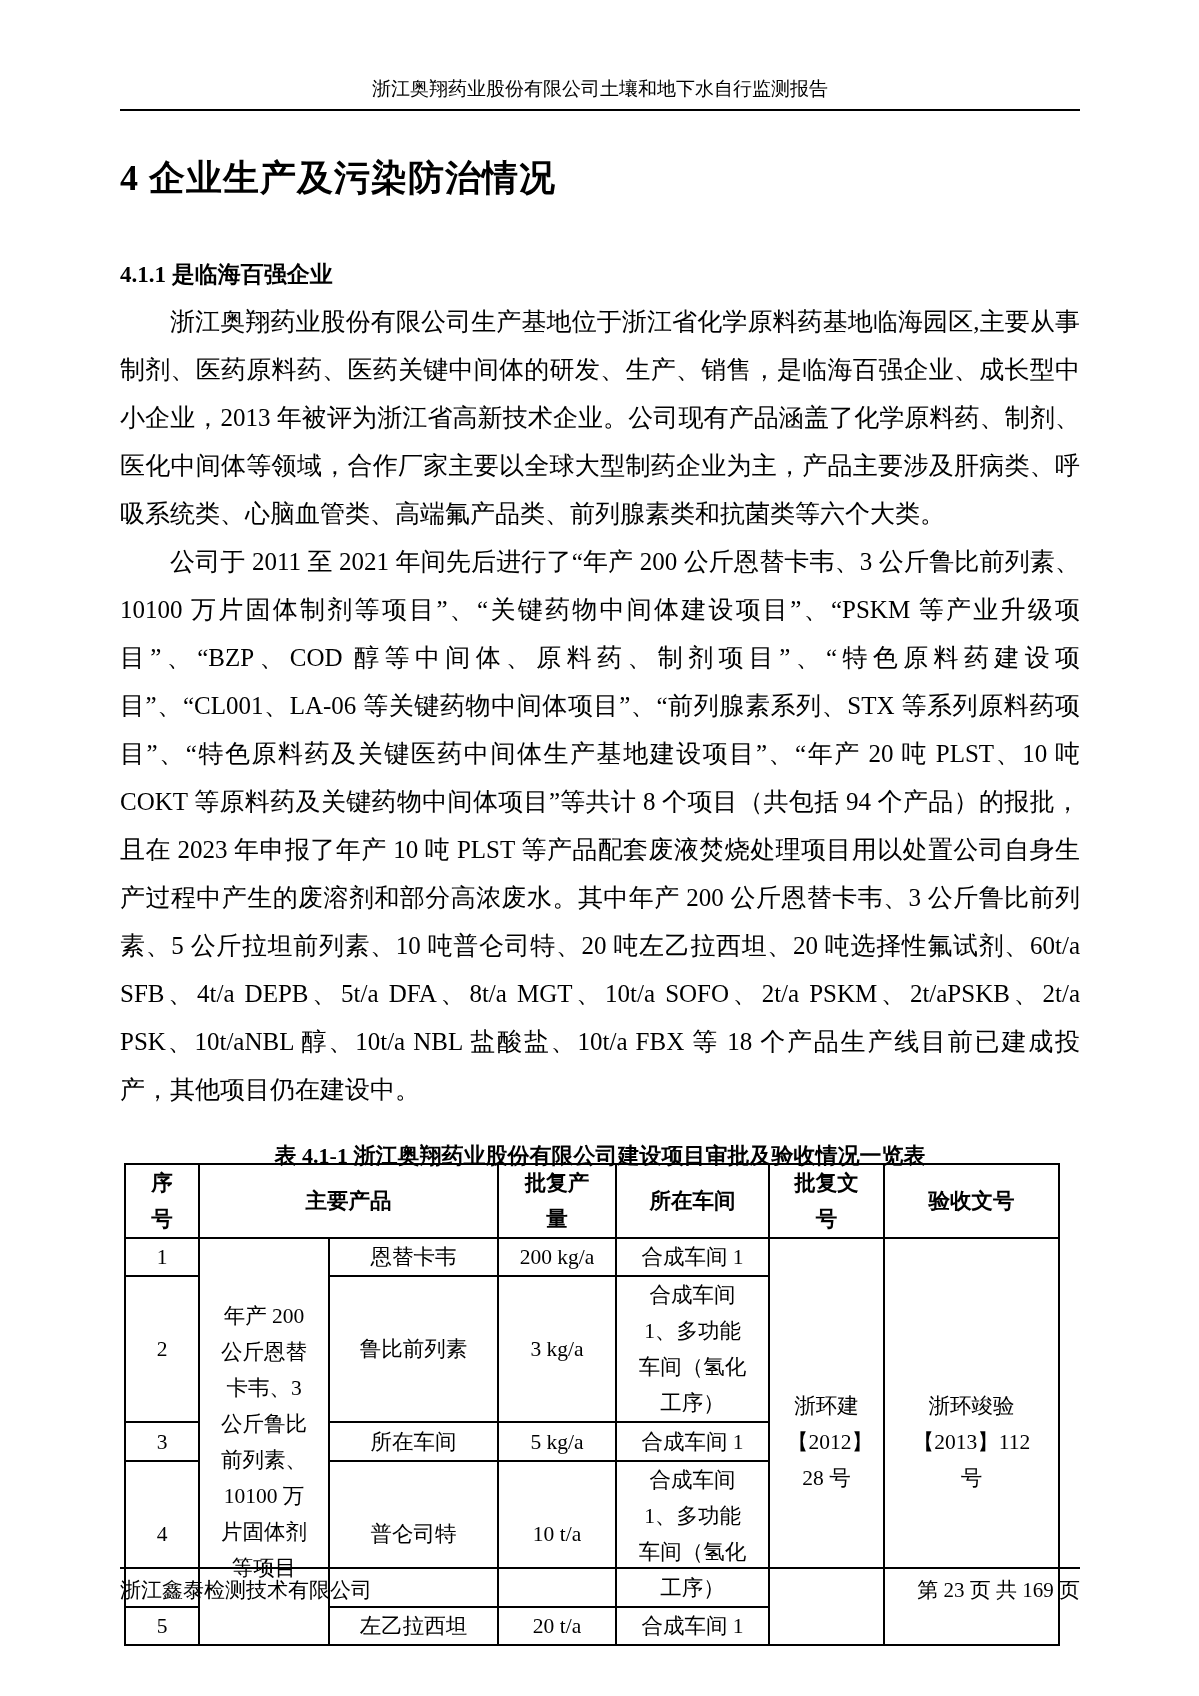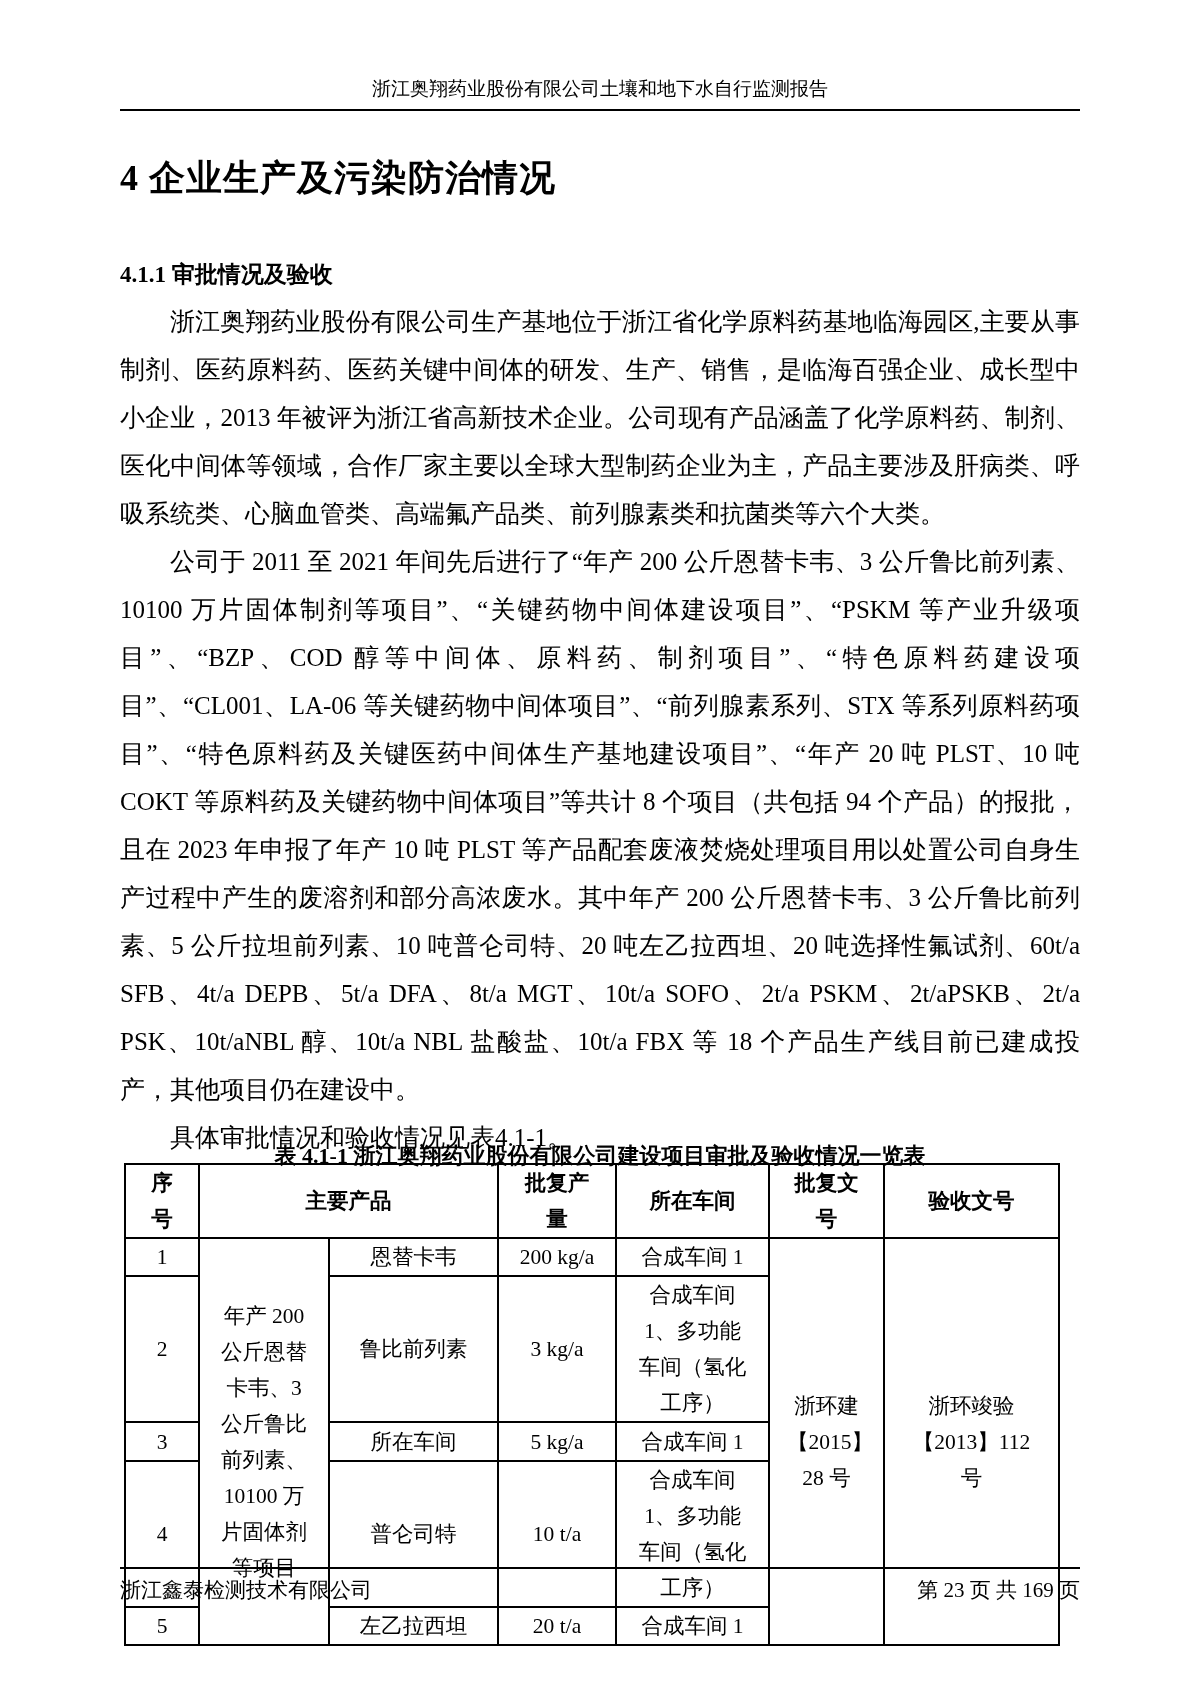--- a/index.html
+++ b/index.html
@@ -77,26 +77,25 @@
 </head>
 <body>
 
 <div class="page">
 
   <div class="doc-header">
     <span>浙江奥翔药业股份有限公司土壤和地下水自行监测报告</span>
   </div>
 
   <div class="h1">4 企业生产及污染防治情况</div>
-  <div class="h3">4.1.1 审批情况及验收</div>
+  <div class="h3">4.1.1 是临海百强企业</div>
 
   <div class="body-text">
     <p>浙江奥翔药业股份有限公司生产基地位于浙江省化学原料药基地临海园区,主要从事制剂、医药原料药、医药关键中间体的研发、生产、销售，是临海百强企业、成长型中小企业，2013 年被评为浙江省高新技术企业。公司现有产品涵盖了化学原料药、制剂、医化中间体等领域，合作厂家主要以全球大型制药企业为主，产品主要涉及肝病类、呼吸系统类、心脑血管类、高端氟产品类、前列腺素类和抗菌类等六个大类。</p>
     <p>公司于 2011 至 2021 年间先后进行了“年产 200 公斤恩替卡韦、3 公斤鲁比前列素、10100 万片固体制剂等项目”、“关键药物中间体建设项目”、“PSKM 等产业升级项目”、“BZP、COD 醇等中间体、原料药、制剂项目”、“特色原料药建设项目”、“CL001、LA-06 等关键药物中间体项目”、“前列腺素系列、STX 等系列原料药项目”、“特色原料药及关键医药中间体生产基地建设项目”、“年产 20 吨 PLST、10 吨 COKT 等原料药及关键药物中间体项目”等共计 8 个项目（共包括 94 个产品）的报批，且在 2023 年申报了年产 10 吨 PLST 等产品配套废液焚烧处理项目用以处置公司自身生产过程中产生的废溶剂和部分高浓废水。其中年产 200 公斤恩替卡韦、3 公斤鲁比前列素、5 公斤拉坦前列素、10 吨普仑司特、20 吨左乙拉西坦、20 吨选择性氟试剂、60t/a SFB、4t/a DEPB、5t/a DFA、8t/a MGT、10t/a SOFO、2t/a PSKM、2t/aPSKB、2t/a PSK、10t/aNBL 醇、10t/a NBL 盐酸盐、10t/a FBX 等 18 个产品生产线目前已建成投产，其他项目仍在建设中。</p>
-    <p>具体审批情况和验收情况见表4.1-1。</p>
   </div>
 
   <div class="tbl-caption">表 4.1-1 浙江奥翔药业股份有限公司建设项目审批及验收情况一览表</div>
 
   <table class="approval">
     <colgroup>
       <col class="c-no">
         <col class="c-proj">
         <col class="c-prod">
       <col class="c-cap">
@@ -112,21 +111,21 @@
       <th>所在车间</th>
       <th>批复文号</th>
       <th>验收文号</th>
     </tr>
     <tr class="r1">
       <td>1</td>
       <td rowspan="5">年产 200 公斤恩替卡韦、3 公斤鲁比前列素、10100 万片固体剂等项目</td>
       <td>恩替卡韦</td>
       <td>200 kg/a</td>
       <td>合成车间 1</td>
-      <td rowspan="5">浙环建【2015】28 号</td>
+      <td rowspan="5">浙环建【2012】28 号</td>
       <td rowspan="5">浙环竣验【2013】112 号</td>
     </tr>
     <tr class="r2">
       <td>2</td>
       <td>鲁比前列素</td>
       <td>3 kg/a</td>
       <td>合成车间 1、多功能车间（氢化工序）</td>
     </tr>
     <tr class="r3">
       <td>3</td>

